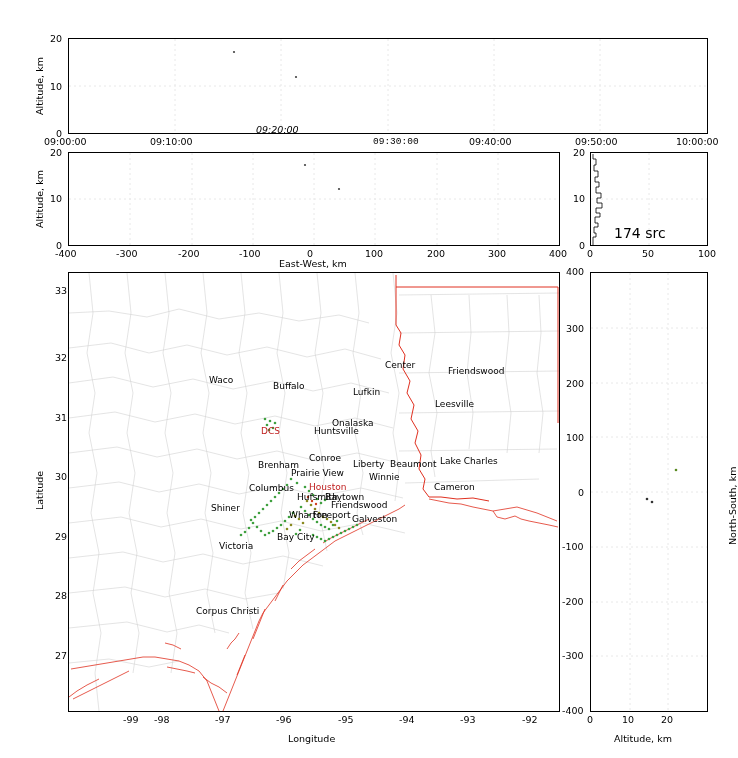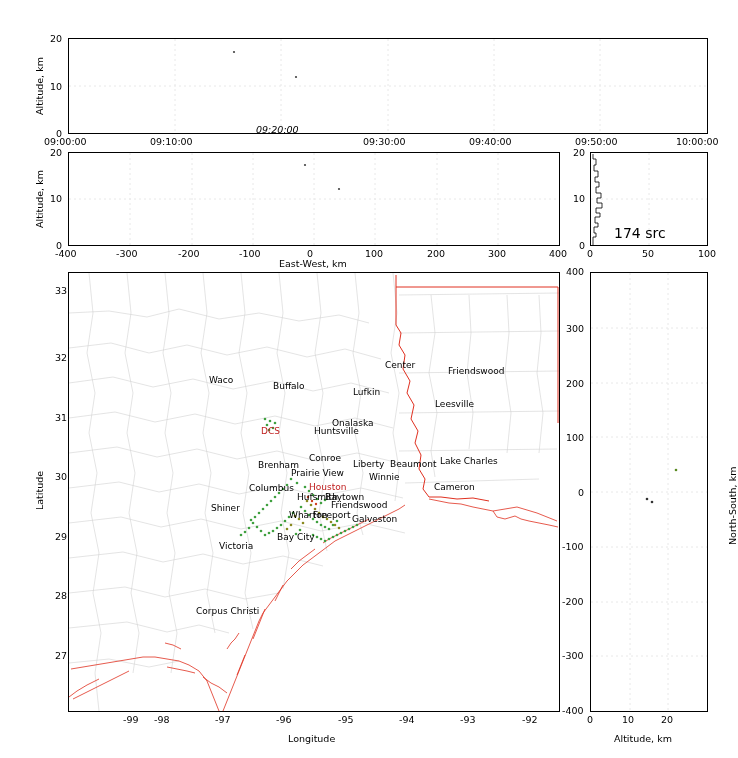--- a/index.html
+++ b/index.html
@@ -85,21 +85,21 @@
       <circle cx="227" cy="38" r="1.1" fill="#444"></circle>
     </svg>
   </div>
   <div class="axlabel vrot" style="left:34px; top:115px;">Altitude, km</div>
   <div class="ticklabel" style="left:56px; top:128px;">0</div>
   <div class="ticklabel" style="left:50px; top:81px;">10</div>
   <div class="ticklabel" style="left:50px; top:33px;">20</div>
   <div class="ticklabel" style="left:44px; top:136px;">09:00:00</div>
   <div class="ticklabel" style="left:150px; top:136px;">09:10:00</div>
   <div class="ticklabel" style="left:256px; top:124px;font-style:italic;">09:20:00</div>
-  <div class="ticklabel" style="left:363px; top:136px;">09:30:00</div>
+  <div class="ticklabel" style="left:373px; top:136px;font-family:Liberation Mono, monospace;">09:30:00</div>
   <div class="ticklabel" style="left:469px; top:136px;">09:40:00</div>
   <div class="ticklabel" style="left:575px; top:136px;">09:50:00</div>
   <div class="ticklabel" style="left:676px; top:136px;">10:00:00</div>
 
   <div class="panel" style="left:68px; top:152px; width:492px; height:94px;">
     <svg width="490" height="92" viewBox="0 0 490 92">
       <g stroke="#e8e8e8" stroke-width="1" stroke-dasharray="2,3">
         <line x1="0" y1="46" x2="490" y2="46"></line>
         <line x1="61" y1="0" x2="61" y2="92"></line>
         <line x1="123" y1="0" x2="123" y2="92"></line>

